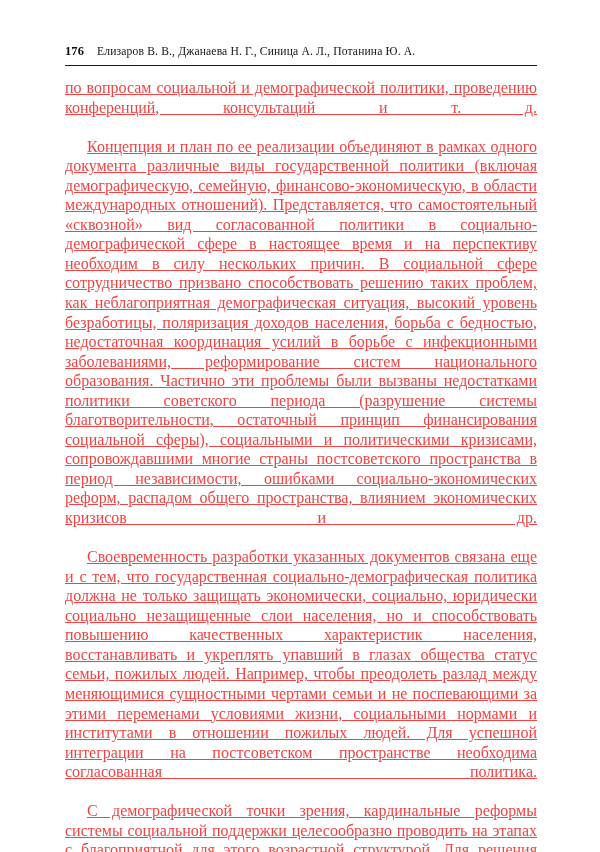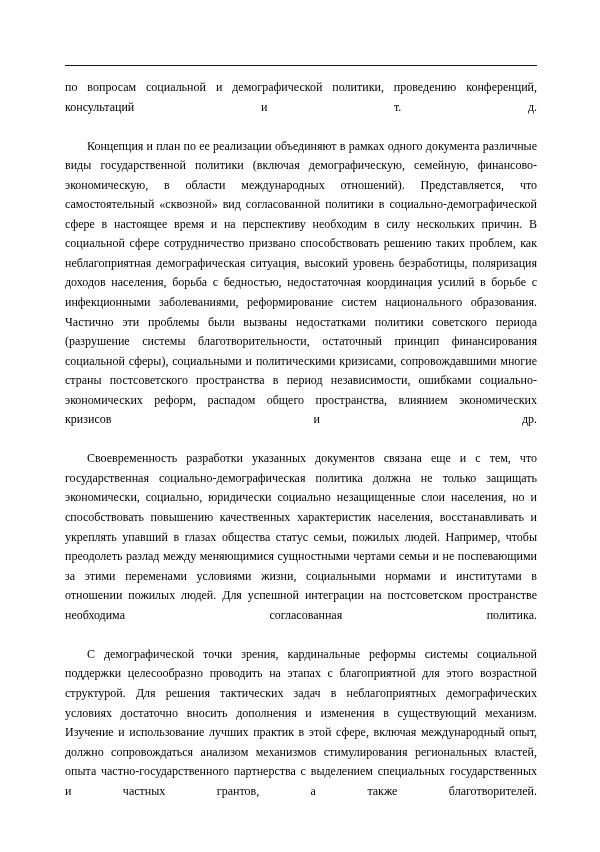--- a/index.html
+++ b/index.html
@@ -60,42 +60,47 @@
     position: absolute;
     left: 65px;
     top: 78px;
     width: 472px;
   }
 
   .para {
     margin: 0;
     text-align: justify;
     text-justify: inter-word;
-    font-size: 12px;
+    font-size: 16px;
     line-height: 19.55px;
     text-indent: 22px;
-    color: #000000;
+    color: #ef4444;
     hyphens: manual;
     word-spacing: 0.2px;
+    text-decoration: underline;
   }
   .para.no-indent {
     text-indent: 0;
   }
   
   .para:after {
     content: "";
     display: inline-block;
     width: 100%;
   }
 </style>
 </head>
 <body>
 
 <div class="page">
 
+  <div class="running-head">
+    <span class="folio">176</span>
+    <span class="head-authors">Елизаров В. В., Джанаева Н. Г., Синица А. Л., Потанина Ю. А.</span>
+  </div>
 
   <div class="head-rule"></div>
 
   <div class="body-block">
     <p class="para no-indent">по вопросам социальной и демографической политики, проведению конференций, консультаций и т. д.</p>
     <p class="para">Концепция и план по ее реализации объединяют в рамках одного документа различные виды государственной политики (включая демографическую, семейную, финансово-экономическую, в области международных отношений). Представляется, что самостоятельный «сквозной» вид согласованной политики в социально-демографической сфере в настоящее время и на перспективу необходим в силу нескольких причин. В социальной сфере сотрудничество призвано способствовать решению таких проблем, как неблагоприятная демографическая ситуация, высокий уровень безработицы, поляризация доходов населения, борьба с бедностью, недостаточная координация усилий в борьбе с инфекционными заболеваниями, реформирование систем национального образования. Частично эти проблемы были вызваны недостатками политики советского периода (разрушение системы благотворительности, остаточный принцип финансирования социальной сферы), социальными и политическими кризисами, сопровождавшими многие страны постсоветского пространства в период независимости, ошибками социально-экономических реформ, распадом общего пространства, влиянием экономических кризисов и др.</p>
     <p class="para">Своевременность разработки указанных документов связана еще и с тем, что государственная социально-демографическая политика должна не только защищать экономически, социально, юридически социально незащищенные слои населения, но и способствовать повышению качественных характеристик населения, восстанавливать и укреплять упавший в глазах общества статус семьи, пожилых людей. Например, чтобы преодолеть разлад между меняющимися сущностными чертами семьи и не поспевающими за этими переменами условиями жизни, социальными нормами и институтами в отношении пожилых людей. Для успешной интеграции на постсоветском пространстве необходима согласованная политика.</p>
     <p class="para">С демографической точки зрения, кардинальные реформы системы социальной поддержки целесообразно проводить на этапах с благоприятной для этого возрастной структурой. Для решения тактических задач в неблагоприятных демографических условиях достаточно вносить дополнения и изменения в существующий механизм. Изучение и использование лучших практик в этой сфере, включая международный опыт, должно сопровождаться анализом механизмов стимулирования региональных властей, опыта частно-государственного партнерства с выделением специальных государственных и частных грантов, а также благотворителей.</p>
 
   </div>

